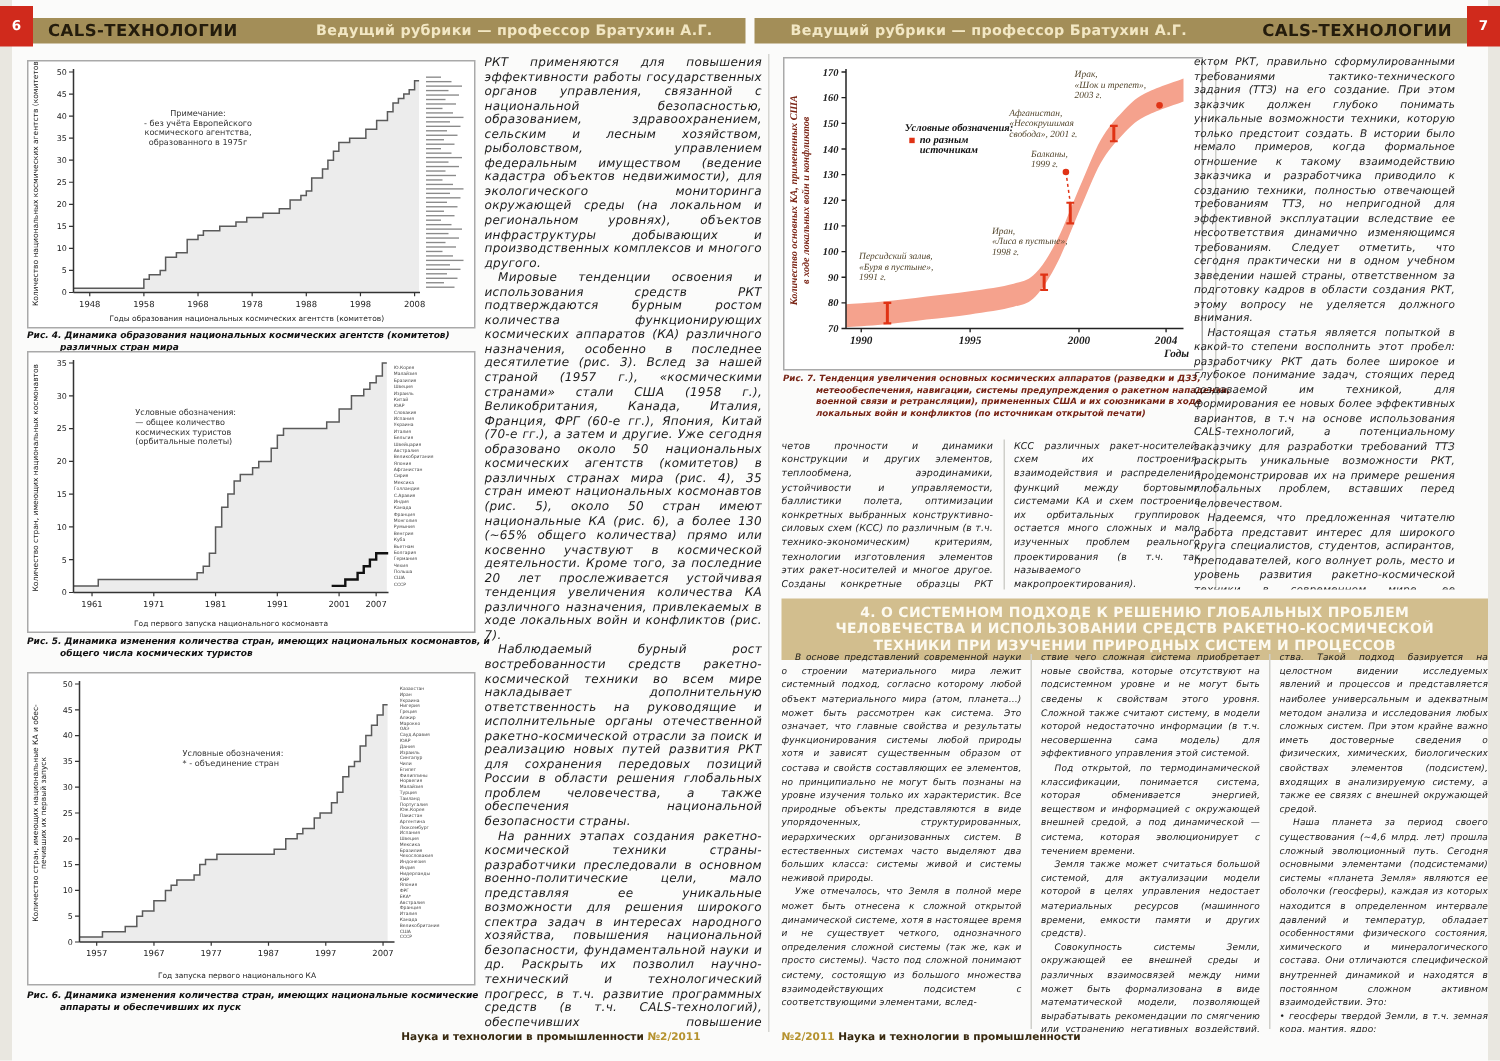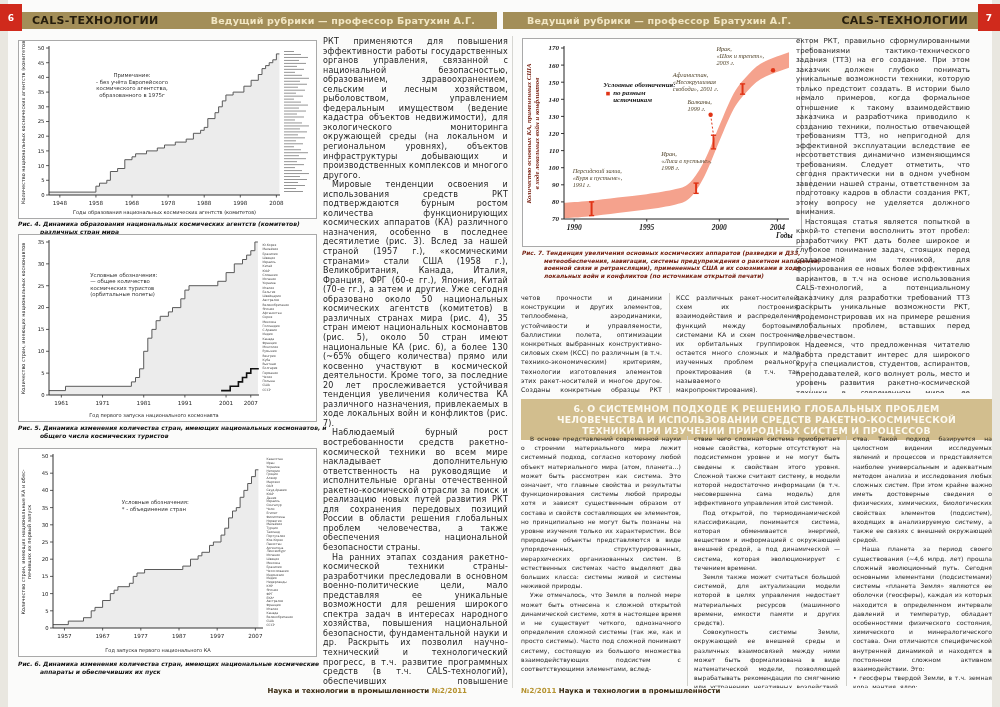--- a/index.html
+++ b/index.html
@@ -21,21 +21,21 @@
   .band.l .sub{margin-left:auto;margin-right:22px;}
   .band.r .sub{margin-left:24px;}
   .band.r .sec{margin-left:auto;margin-right:10px;}
   
   .chartbox{position:absolute;background:#fff;border:1px solid #a9a9a9;}
   .chartbox svg{display:block}
   .cap{position:absolute;font-style:italic;font-weight:bold;font-size:6px;line-height:7.6px;
        color:#111;padding-left:22px;text-indent:-22px;}
   .cap.f7{color:#772415;}
   
-  .col{position:absolute;text-align:justify;overflow:hidden;}
+  .col{position:absolute;text-align:justify;overflow:hidden;font-style:italic;}
   .col p{margin:0;text-indent:9px;}
   .col.cont p:first-child{text-indent:0;}
   .col p.bullet{text-indent:0;}
   .c-main{font-size:8px;line-height:9.55px;letter-spacing:.2px;}
   .c-mini{font-size:6.3px;line-height:9.2px;letter-spacing:.1px;}
   .c-right{font-size:7px;line-height:9.5px;letter-spacing:.1px;}
   .c-bot{font-size:6px;line-height:9.2px;letter-spacing:.1px;}
   .rule{position:absolute;width:1px;background:#cfcfca;}
   
   .secband{position:absolute;left:521px;top:399px;width:451px;background:#d2be8e;color:#fdfaf0;
@@ -446,21 +446,21 @@
       <p>КСС различных ракет-носителей, схем их построения, взаимодействия и распределения функций между бортовыми системами КА и схем построения их орбитальных группировок остается много сложных и мало изученных проблем реального проектирования (в т.ч. так называемого макропроектирования). Эффективность этого этапа в значительной (если не в определяющей) степени обусловлена глубиной понимания разработчиком задач, стоящих перед объ-</p>
     </div>
 
   <div class="rule" style="left:810px;top:40px;height:352px"></div>
   <div class="col cont c-right" style="left:796px;top:37px;width:174px;height:356px">
       <p>ектом РКТ, правильно сформулированными требованиями тактико-технического задания (ТТЗ) на его создание. При этом заказчик должен глубоко понимать уникальные возможности техники, которую только предстоит создать. В истории было немало примеров, когда формальное отношение к такому взаимодействию заказчика и разработчика приводило к созданию техники, полностью отвечающей требованиям ТТЗ, но непригодной для эффективной эксплуатации вследствие ее несоответствия динамично изменяющимся требованиям. Следует отметить, что сегодня практически ни в одном учебном заведении нашей страны, ответственном за подготовку кадров в области создания РКТ, этому вопросу не уделяется должного внимания.</p>
       <p>Настоящая статья является попыткой в какой-то степени восполнить этот пробел: разработчику РКТ дать более широкое и глубокое понимание задач, стоящих перед создаваемой им техникой, для формирования ее новых более эффективных вариантов, в т.ч на основе использования CALS-технологий, а потенциальному заказчику для разработки требований ТТЗ раскрыть уникальные возможности РКТ, продемонстрировав их на примере решения глобальных проблем, вставших перед человечеством.</p>
       <p>Надеемся, что предложенная читателю работа представит интерес для широкого круга специалистов, студентов, аспирантов, преподавателей, кого волнует роль, место и уровень развития ракетно-космической техники в современном мире, ее возможности для решения назревших проблем.</p>
     </div>
 
-  <div class="secband">6. О СИСТЕМНОМ ПОДХОДЕ К РЕШЕНИЮ ГЛОБАЛЬНЫХ ПРОБЛЕМ ЧЕЛОВЕЧЕСТВА И ИСПОЛЬЗОВАНИИ СРЕДСТВ РАКЕТНО-КОСМИЧЕСКОЙ ТЕХНИКИ ПРИ ИЗУЧЕНИИ ПРИРОДНЫХ СИСТЕМ И ПРОЦЕССОВ</div>
+  <div class="secband">4. О СИСТЕМНОМ ПОДХОДЕ К РЕШЕНИЮ ГЛОБАЛЬНЫХ ПРОБЛЕМ ЧЕЛОВЕЧЕСТВА И ИСПОЛЬЗОВАНИИ СРЕДСТВ РАКЕТНО-КОСМИЧЕСКОЙ ТЕХНИКИ ПРИ ИЗУЧЕНИИ ПРИРОДНЫХ СИСТЕМ И ПРОЦЕССОВ</div>
 
   <div class="col c-bot" style="left:521px;top:434px;width:160px;height:254px">
       <p>В основе представлений современной науки о строении материального мира лежит системный подход, согласно которому любой объект материального мира (атом, планета…) может быть рассмотрен как система. Это означает, что главные свойства и результаты функционирования системы любой природы хотя и зависят существенным образом от состава и свойств составляющих ее элементов, но принципиально не могут быть познаны на уровне изучения только их характеристик. Все природные объекты представляются в виде упорядоченных, структурированных, иерархических организованных систем. В естественных системах часто выделяют два больших класса: системы живой и системы неживой природы.</p>
       <p>Уже отмечалось, что Земля в полной мере может быть отнесена к сложной открытой динамической системе, хотя в настоящее время и не существует четкого, однозначного определения сложной системы (так же, как и просто системы). Часто под сложной понимают систему, состоящую из большого множества взаимодействующих подсистем с соответствующими элементами, вслед-</p>
     </div>
   <div class="rule" style="left:687px;top:436px;height:250px"></div>
   <div class="col cont c-bot" style="left:694px;top:434px;width:146px;height:254px">
       <p>ствие чего сложная система приобретает новые свойства, которые отсутствуют на подсистемном уровне и не могут быть сведены к свойствам этого уровня. Сложной также считают систему, в модели которой недостаточно информации (в т.ч. несовершенна сама модель) для эффективного управления этой системой.</p>
       <p>Под открытой, по термодинамической классификации, понимается система, которая обменивается энергией, веществом и информацией с окружающей внешней средой, а под динамической — система, которая эволюционирует с течением времени.</p>
       <p>Земля также может считаться большой системой, для актуализации модели которой в целях управления недостает материальных ресурсов (машинного времени, емкости памяти и других средств).</p>

